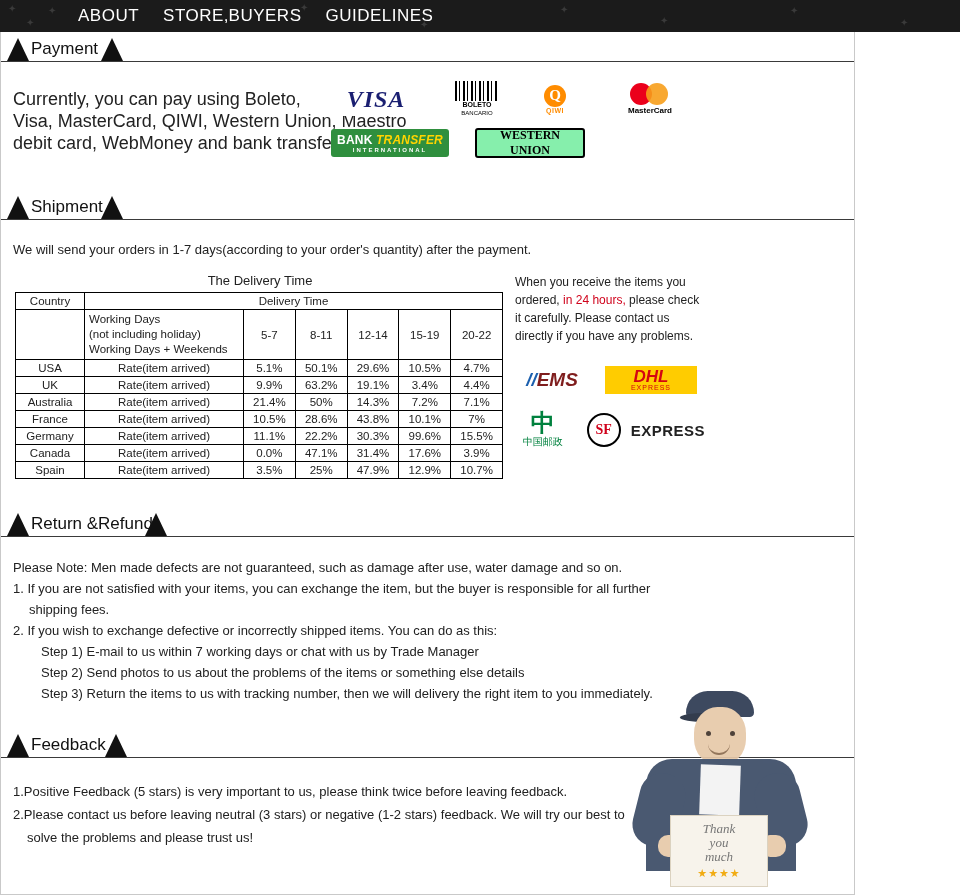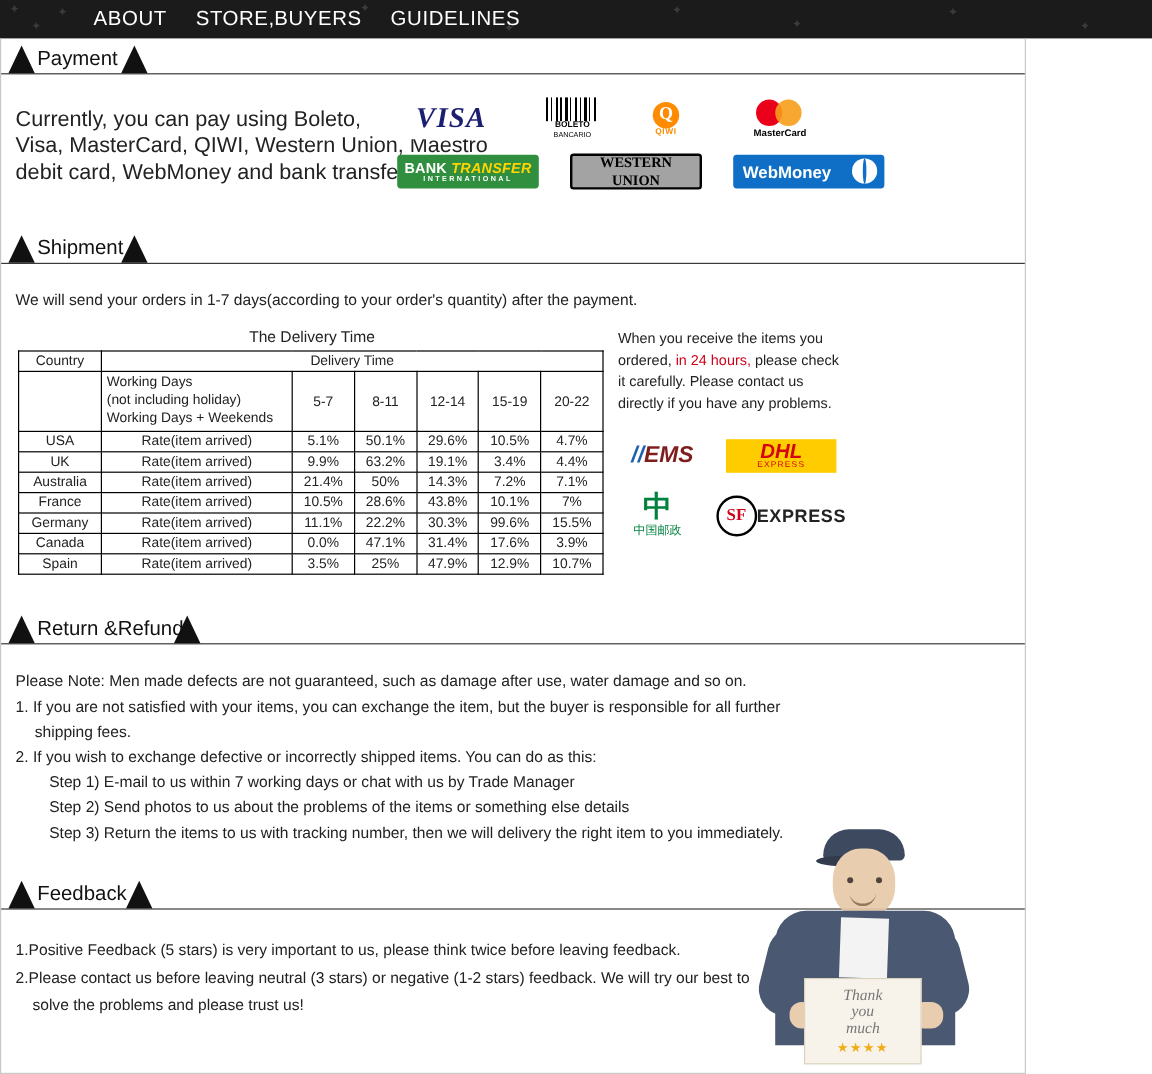--- a/index.html
+++ b/index.html
@@ -175,21 +175,21 @@
 
   .lg-bank {
     width: 118px; height: 28px; background: #2f8f3e; color: #fff;
     flex-direction: column; justify-content: center;
   }
   .lg-bank .b1 { font-size: 12px; font-weight: bold; letter-spacing: .2px; }
   .lg-bank .b1 em { color: #ffd400; font-style: italic; }
   .lg-bank .b2 { font-size: 6px; letter-spacing: 2px; }
 
   .lg-wu {
-    width: 110px; height: 30px; background: #a3a3a3; color: #000;
+    width: 110px; height: 30px; background: #86efac; color: #000;
     flex-direction: column; justify-content: center; border: 2px solid #000;
     box-sizing: border-box;
   }
   .lg-wu .w1 { font-size: 12px; font-weight: bold; font-family: "Liberation Serif", serif; }
   .lg-wu .w2 { font-size: 12px; font-weight: bold; font-family: "Liberation Serif", serif; }
 
   .lg-wm {
     width: 126px; height: 28px; background: #0f6fc6; color: #fff;
     justify-content: flex-start; padding-left: 8px; box-sizing: border-box;
     font-size: 14px; font-family: "Liberation Sans", sans-serif;
@@ -277,21 +277,21 @@
   .lg-cp {
     width: 72px; height: 44px;
     display: flex; flex-direction: column; align-items: center; justify-content: center;
   }
   .lg-cp .mark {
     color: #00813e; font-size: 24px; font-weight: bold; line-height: 24px;
     font-family: "Liberation Serif", serif;
   }
   .lg-cp .cn { color: #00813e; font-size: 10px; }
   .lg-sf {
-    display: flex; align-items: center; gap: 0;
+    display: flex; align-items: center; gap: 10px;
   }
   .lg-sf .sfbox {
     width: 30px; height: 30px; border: 2px solid #000; border-radius: 50%;
     color: #d0021b; font-weight: bold; font-size: 14px;
     display: flex; align-items: center; justify-content: center;
     font-family: "Liberation Serif", serif;
   }
   .lg-sf .sftxt { font-size: 15px; font-weight: bold; letter-spacing: .5px; }
 
   
@@ -465,24 +465,20 @@
       <div class="logo-row" style="left:330px;top:62px;gap:26px;">
         <div class="logo lg-bank">
           <div class="b1">
             <span>BANK </span><em>TRANSFER</em>
           </div>
           <div class="b2">INTERNATIONAL</div>
         </div>
         <div class="logo lg-wu">
           <div class="w1">WESTERN</div>
           <div class="w2">UNION</div>
-        </div>
-        <div class="logo lg-wm">
-          <span>WebMoney</span>
-          <span class="globe"></span>
         </div>
       </div>
     </div>
 
     <div class="sec-head">
       <div class="rule"></div>
       <div class="flagL"></div>
       <div class="title">Shipment</div>
       <div class="flagR" style="left:100px;"></div>
     </div>

